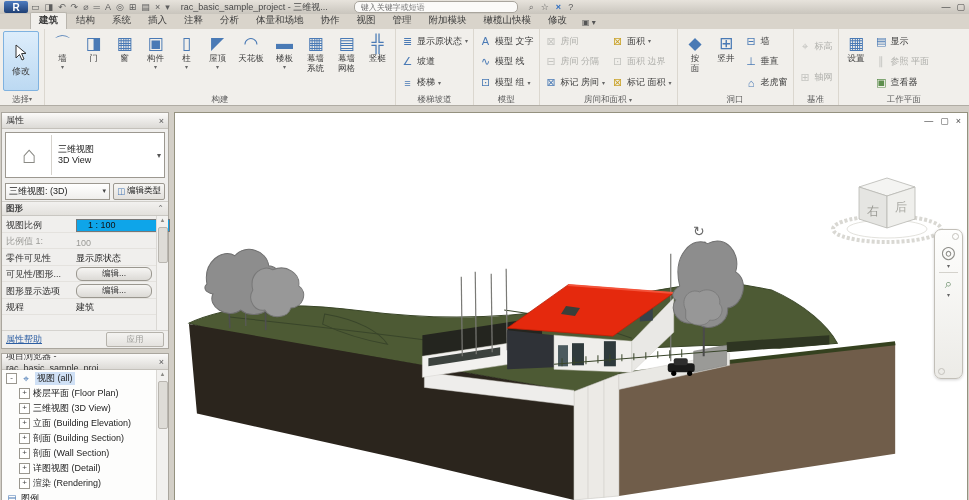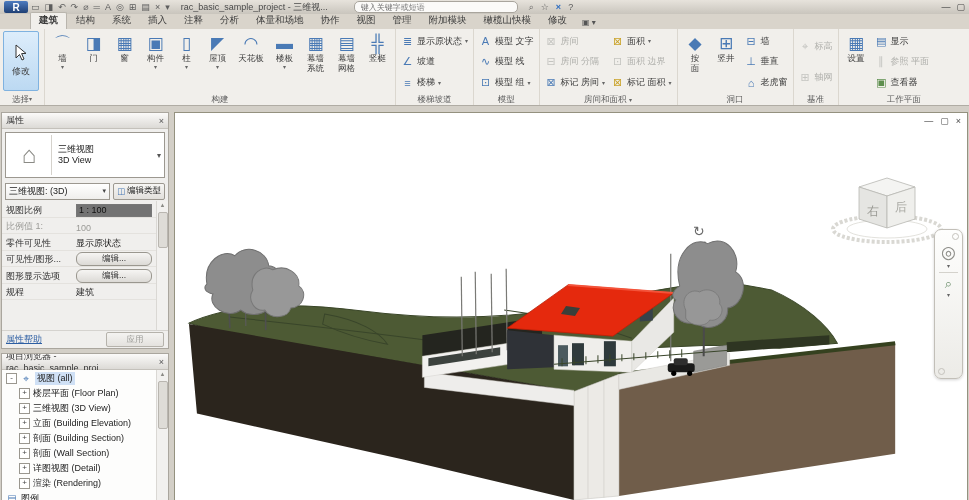--- a/index.html
+++ b/index.html
@@ -64,21 +64,21 @@
          display:flex;align-items:center;font-size:8.5px;padding:0 3px;gap:2px;color:#222}
   .secrow{height:13px;background:linear-gradient(#f2f1ef,#e3e1dd);border-top:1px solid #d0cec9;border-bottom:1px solid #c9c7c2;
           font-size:8.5px;font-weight:bold;color:#444;display:flex;align-items:center;padding:0 4px}
   .secrow .chev{margin-left:auto;font-size:8px;color:#777;font-weight:normal}
   .gridwrap{flex:1;display:flex;min-height:0}
   .pgrid{flex:1}
   .prow{display:flex;height:15.5px;border-bottom:1px solid #e4e2de;font-size:9px;align-items:flex-end}
   .prow .pl{width:68px;padding-left:4px;color:#333;white-space:nowrap;overflow:hidden;flex:none}
   .prow .pv{flex:1;padding:0 2px;color:#222;white-space:nowrap;min-width:0}
   .prow.dim .pl,.prow.dim .pv{color:#9a9a96}
-  .pv input{width:90%;height:11px;border:1px solid #777;font-size:9px;padding:0 2px;background:#737373;color:#111;outline:none}
+  .pv input{width:90%;height:11px;border:1px solid #777;font-size:9px;padding:0 11px;background:#0ea5e9;color:#111;outline:none}
   .ebtn{width:95%;height:12px;background:linear-gradient(#f6f5f3,#dcdad6);border:1px solid #9a978f;border-radius:6px;
         font-size:8.5px;display:flex;justify-content:center;align-items:center;color:#333}
   .vscroll{width:11px;background:#f2f1ef;border-left:1px solid #dad8d4;display:flex;flex-direction:column;align-items:center;flex:none}
   .varrow{font-size:6px;color:#8a8a85;line-height:9px}
   .vthumb{width:8px;height:34px;background:#dedcd7;border:1px solid #b9b6b0;border-radius:2px;margin-top:2px}
   .pfoot{height:17px;display:flex;align-items:center;padding:0 4px;font-size:9px;border-top:1px solid #d5d3cf}
   .plink{color:#2e5fa3;text-decoration:underline}
   .apply{margin-left:auto;width:56px;height:13px;border:1px solid #b5b2ab;border-radius:2px;color:#9a9a96;
          background:linear-gradient(#f4f3f1,#e4e2de);font-size:8.5px;display:flex;align-items:center;justify-content:center}
   
@@ -402,20 +402,24 @@
       <div class="instrow">
         <div class="combo">
           <span>三维视图: (3D)</span>
           <span class="tcaret">▾</span>
         </div>
         <div class="etbtn">
           <span style="color:#4a7ab5">◫</span>
           <span>编辑类型</span>
         </div>
       </div>
+      <div class="secrow">
+        <span>图形</span>
+        <span class="chev">⌃</span>
+      </div>
       <div class="gridwrap">
         <div class="pgrid">
           <div class="prow">
             <span class="pl">视图比例</span>
             <span class="pv"><input value="1 : 100" style=""></span>
           </div>
           <div class="prow dim">
             <span class="pl">比例值 1:</span>
             <span class="pv">100</span>
           </div>

